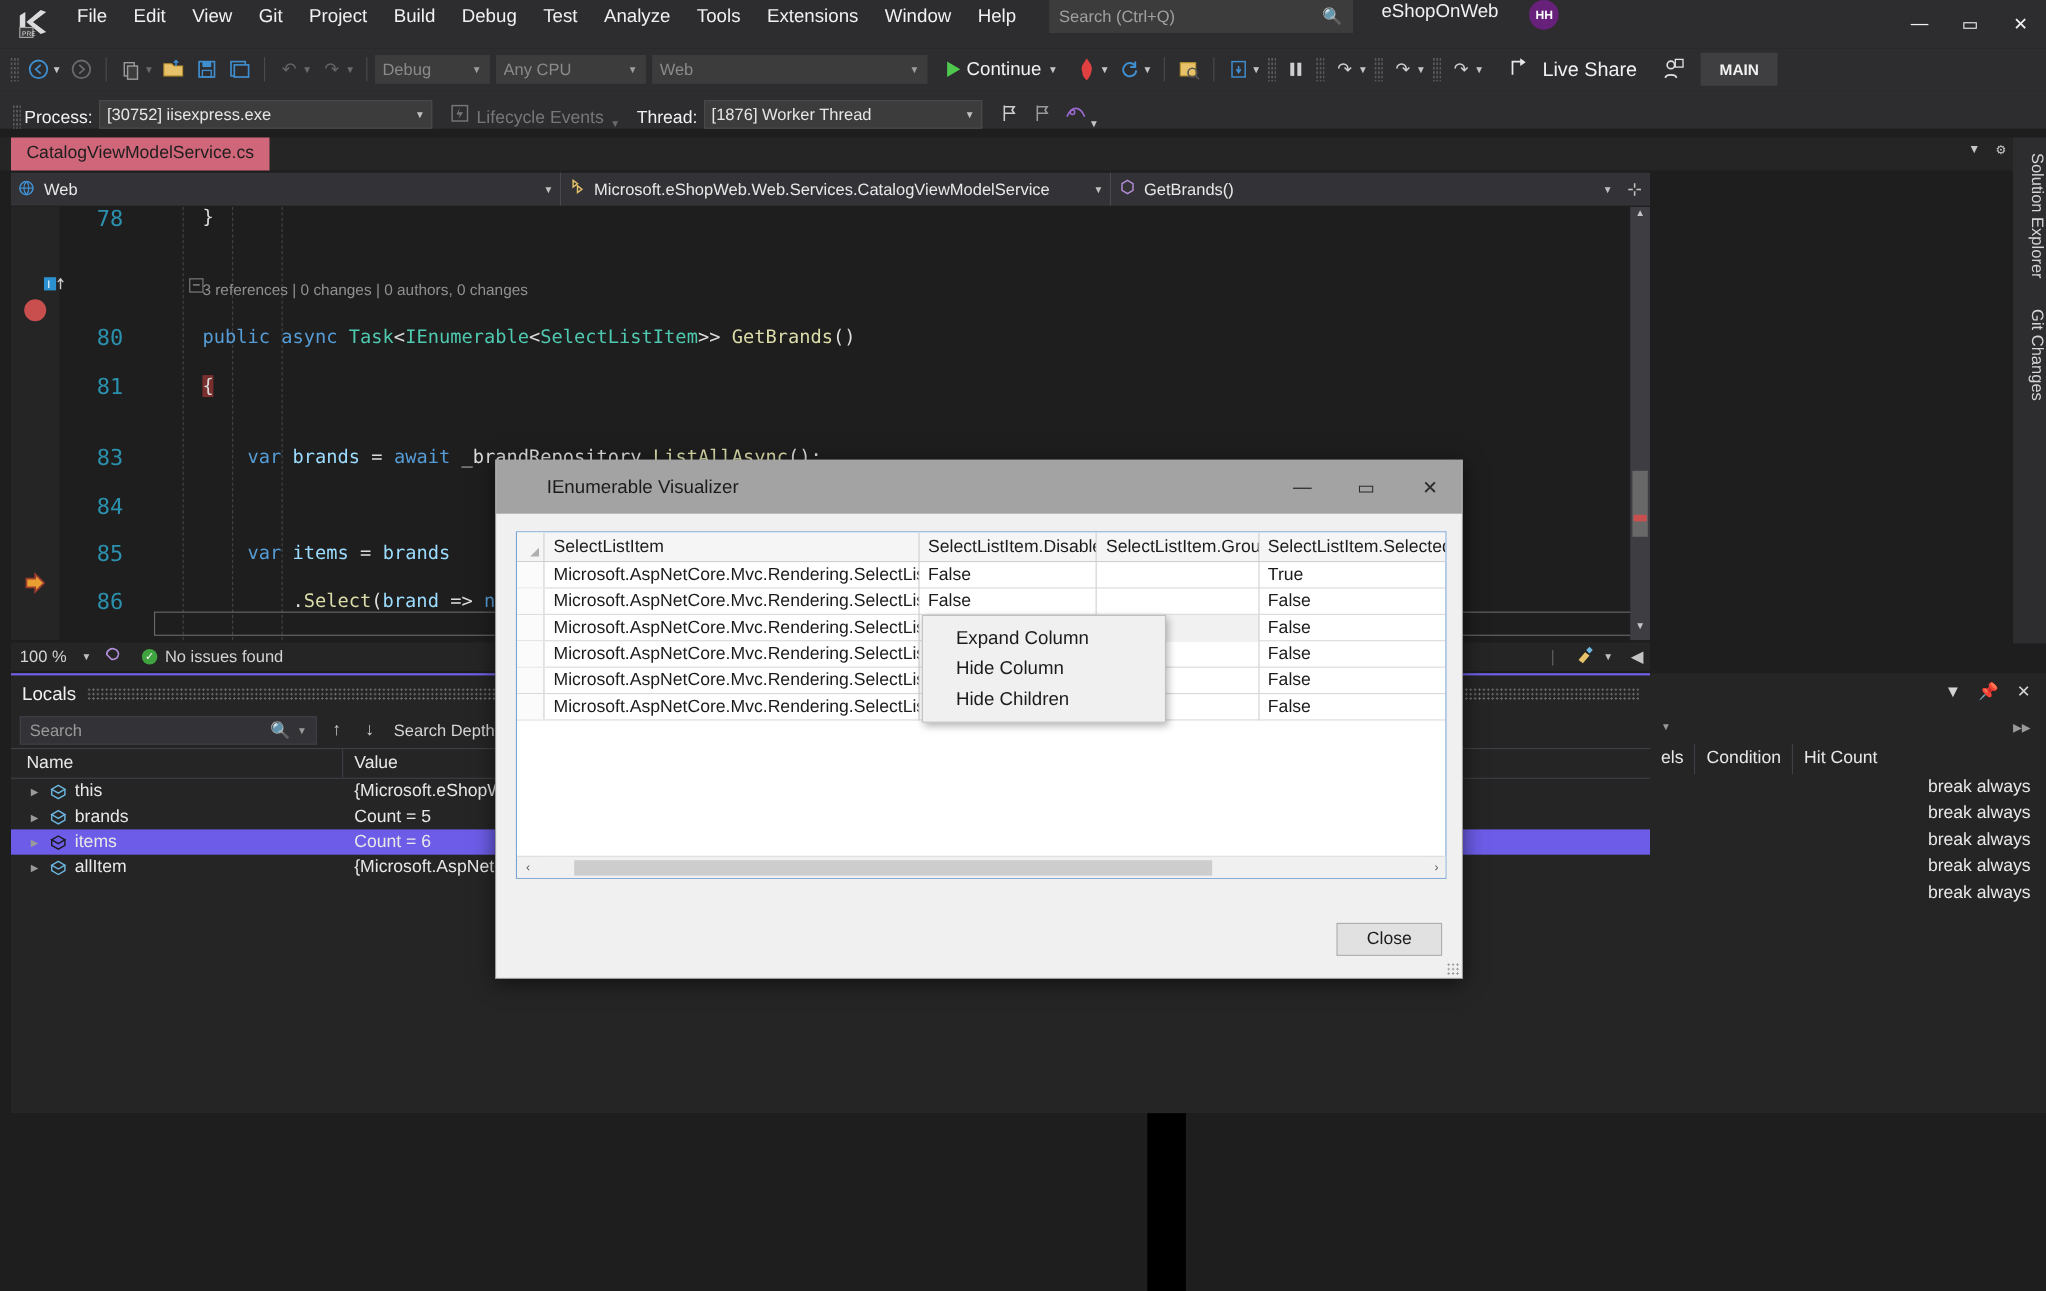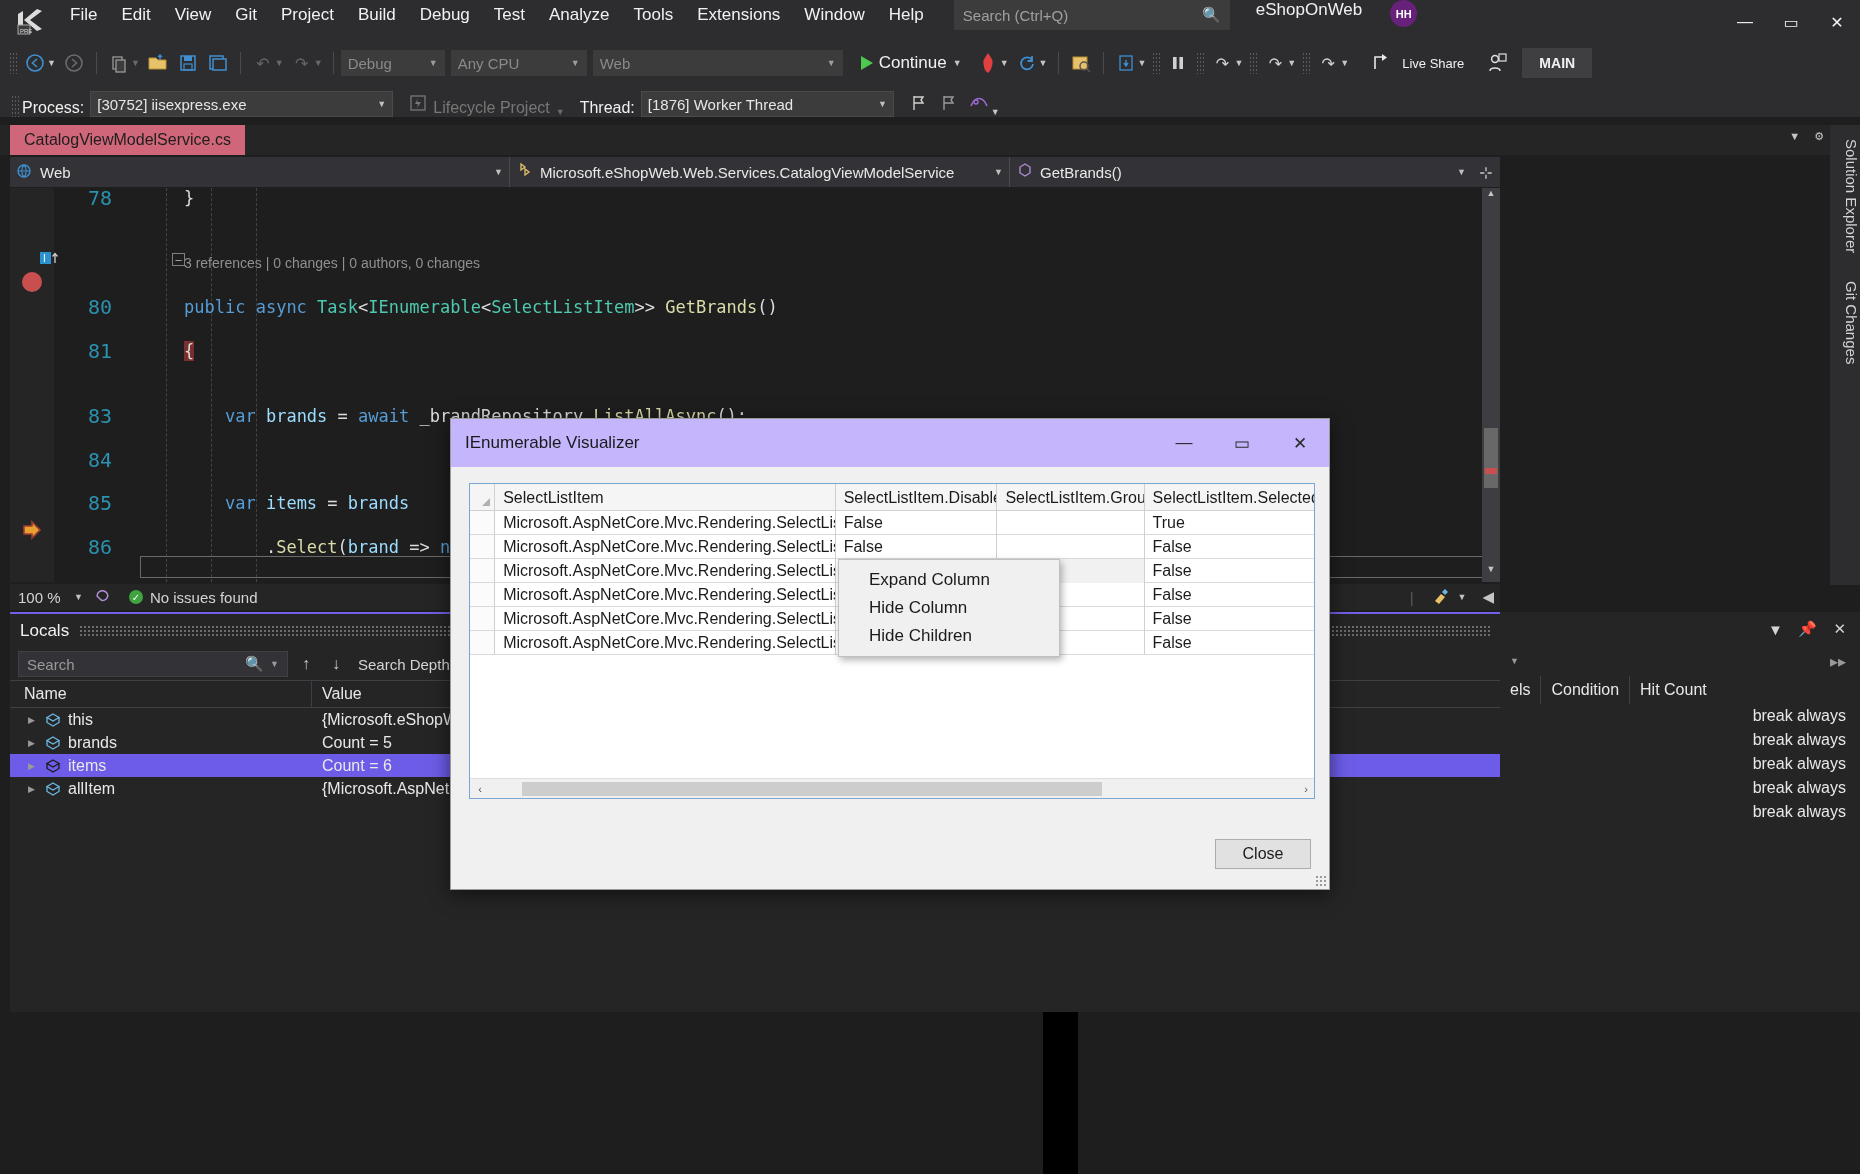--- a/index.html
+++ b/index.html
@@ -59,21 +59,21 @@
   .sep { width:1px; height:22px; background:#4a4a4a; margin:0 7px;}
   .combo {
     height: 26px; background: #3c3c3c; color: #8a8a8a; font-size: 15px;
     display: flex; align-items: center; padding: 0 6px; margin-right: 6px;
     border: 1px solid #3c3c3c;
   }
   .combo .lbl { flex:1; white-space: nowrap; overflow:hidden; }
   .combo .ar { font-size:9px; color:#9d9d9d; margin-left:8px;}
   .play-tri { width:0;height:0;border-left:12px solid #4ec94e;border-top:7px solid transparent;border-bottom:7px solid transparent; margin-right:6px;}
   #continue-label { color:#f1f1f1; font-size:17px;}
-  #liveshare { color:#f1f1f1; font-size:13px; display:flex;align-items:center; }
+  #liveshare { color:#f1f1f1; font-size:18px; display:flex;align-items:center; }
   #mainbadge { background:#3f3f41; color:#f1f1f1; font-size:14px; font-weight:bold; padding:7px 17px; margin-left: 10px;}
 
   
   #debugbar {
     position: absolute; left:0; top: 82px; width:1860px; height:35px;
     background:#2d2d30; display:flex; align-items:flex-end; padding-left:8px;
   }
   .dbg-lbl { color:#f1f1f1; font-size:16px; margin-right:6px; white-space:nowrap;}
   .dbg-combo {
     height:26px; background:#3c3c3c; border:1px solid #4a4a4a; color:#e6e6e6;
@@ -176,21 +176,21 @@
 
   
   #right-rail { position:absolute; right:0; top:125px; width:30px; height:460px; background:#2d2d30;}
   .rail-txt { writing-mode: vertical-rl; color:#d4d4d4; font-size:15px; padding:14px 0; text-align:center; width:30px;}
 
   
   #dialog {
     position:absolute; left:450px; top:418px; width:880px; height:472px;
     background:#f0f0f0; border:1px solid #9b9b9b; box-shadow:0 4px 18px rgba(0,0,0,.55);
   }
-  #dlg-title-bar { height:48px; display:flex; align-items:center; background:#c4b5fd;}
+  #dlg-title-bar { height:48px; display:flex; align-items:center; background:#a3a3a3;padding-left:32px;}
   #dlg-title { color:#1b1b1b; font-size:17px; padding-left:14px; flex:1;}
   .dlg-btn { width:58px; height:44px; display:flex;align-items:center;justify-content:center;
       color:#2b2b2b; font-size:17px;}
   #dlg-grid {
     position:absolute; left:18px; top:64px; width:846px; height:316px;
     background:#ffffff; border:1px solid #7aa5d2; overflow:hidden;
   }
   #grid-head { display:flex; height:27px; background:#f5f5f5; border-bottom:1px solid #d0d0d0; }
   .corner-cell { width:26px; border-right:1px solid #d0d0d0; position:relative; background:#f5f5f5;}
   .corner-cell .tri { position:absolute; right:4px; bottom:4px; width:0;height:0;
@@ -405,21 +405,21 @@
   <div class="dbg-combo" style="width:303px">
     <span style="flex:1">[30752] iisexpress.exe</span>
     <span class="ar">▼</span>
   </div>
   <span class="tb-ico dis">
     <svg width="18" height="18" viewBox="0 0 18 18">
         <rect x="2" y="2" width="14" height="14" fill="none" stroke="#777" stroke-width="1.3"></rect>
         <path d="M9 4 L6 10 h3 l-1 4 4-6 H8 Z" fill="#777"></path>
       </svg>
   </span>
-  <span class="dbg-dis">Lifecycle Project</span>
+  <span class="dbg-dis">Lifecycle Events</span>
   <span class="caret dis" style="margin-left:6px">▼</span>
   <span class="dbg-lbl" style="margin-left:12px">Thread:</span>
   <div class="dbg-combo" style="width:253px">
     <span style="flex:1">[1876] Worker Thread</span>
     <span class="ar">▼</span>
   </div>
   <span class="tb-ico">
     <svg width="18" height="18" viewBox="0 0 18 18">
         <path d="M4 2 v14 M4 3 h9 l-2 3 2 3 H4" fill="none" stroke="#d0d0d0" stroke-width="1.4"></path>
       </svg>

